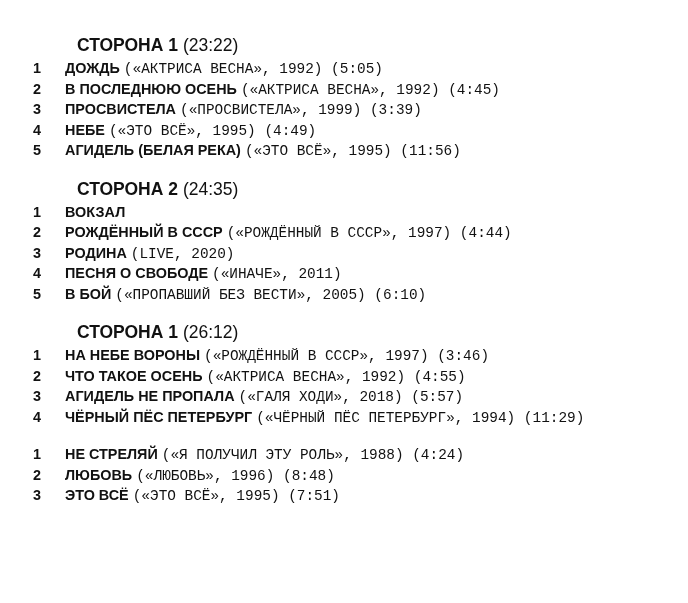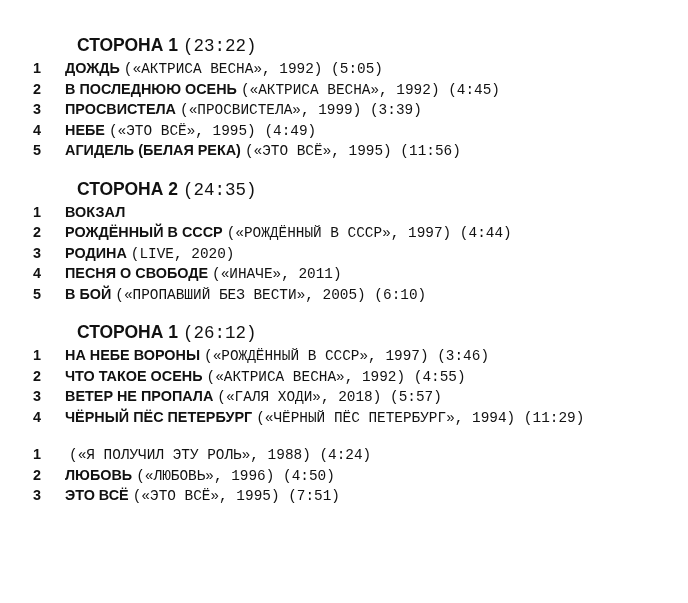--- a/index.html
+++ b/index.html
@@ -33,21 +33,20 @@
       height: 22px;
       margin-bottom: 2px;
       white-space: nowrap;
     }
     .side-title {
       font-weight: bold;
       margin-left: 44px;
     }
     .side-duration {
       font-weight: normal;
-      font-family: Liberation Mono, monospace;
     }
     .track {
       display: flex;
       align-items: baseline;
       font-size: 14.4px;
       line-height: 20.5px;
       height: 20.5px;
       white-space: nowrap;
     }
     .track-num {
@@ -142,39 +141,40 @@
       <span class="track-title">НА НЕБЕ ВОРОНЫ</span>
       <span class="track-info">(«РОЖДЁННЫЙ В СССР», 1997) (3:46)</span>
     </div>
     <div class="track">
       <span class="track-num">2</span>
       <span class="track-title">ЧТО ТАКОЕ ОСЕНЬ</span>
       <span class="track-info">(«АКТРИСА ВЕСНА», 1992) (4:55)</span>
     </div>
     <div class="track">
       <span class="track-num">3</span>
-      <span class="track-title">ВЕТЕР НЕ ПРОПАЛА</span>
+      <span class="track-title">АГИДЕЛЬ НЕ ПРОПАЛА</span>
       <span class="track-info">(«ГАЛЯ ХОДИ», 2018) (5:57)</span>
     </div>
     <div class="track">
       <span class="track-num">4</span>
       <span class="track-title">ЧЁРНЫЙ ПЁС ПЕТЕРБУРГ</span>
       <span class="track-info">(«ЧЁРНЫЙ ПЁС ПЕТЕРБУРГ», 1994) (11:29)</span>
     </div>
   </section>
 
   <section class="side">
     <div class="track">
       <span class="track-num">1</span>
+      <span class="track-title">НЕ СТРЕЛЯЙ</span>
       <span class="track-info">(«Я ПОЛУЧИЛ ЭТУ РОЛЬ», 1988) (4:24)</span>
     </div>
     <div class="track">
       <span class="track-num">2</span>
       <span class="track-title">ЛЮБОВЬ</span>
-      <span class="track-info">(«ЛЮБОВЬ», 1996) (4:50)</span>
+      <span class="track-info">(«ЛЮБОВЬ», 1996) (8:48)</span>
     </div>
     <div class="track">
       <span class="track-num">3</span>
       <span class="track-title">ЭТО ВСЁ</span>
       <span class="track-info">(«ЭТО ВСЁ», 1995) (7:51)</span>
     </div>
   </section>
 
 </div>
 

